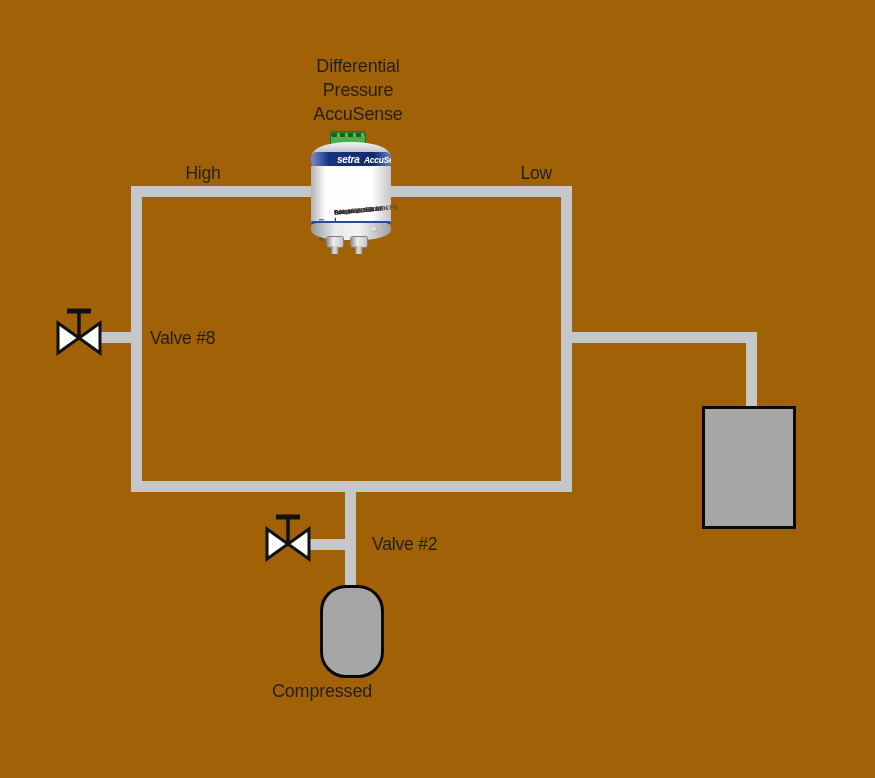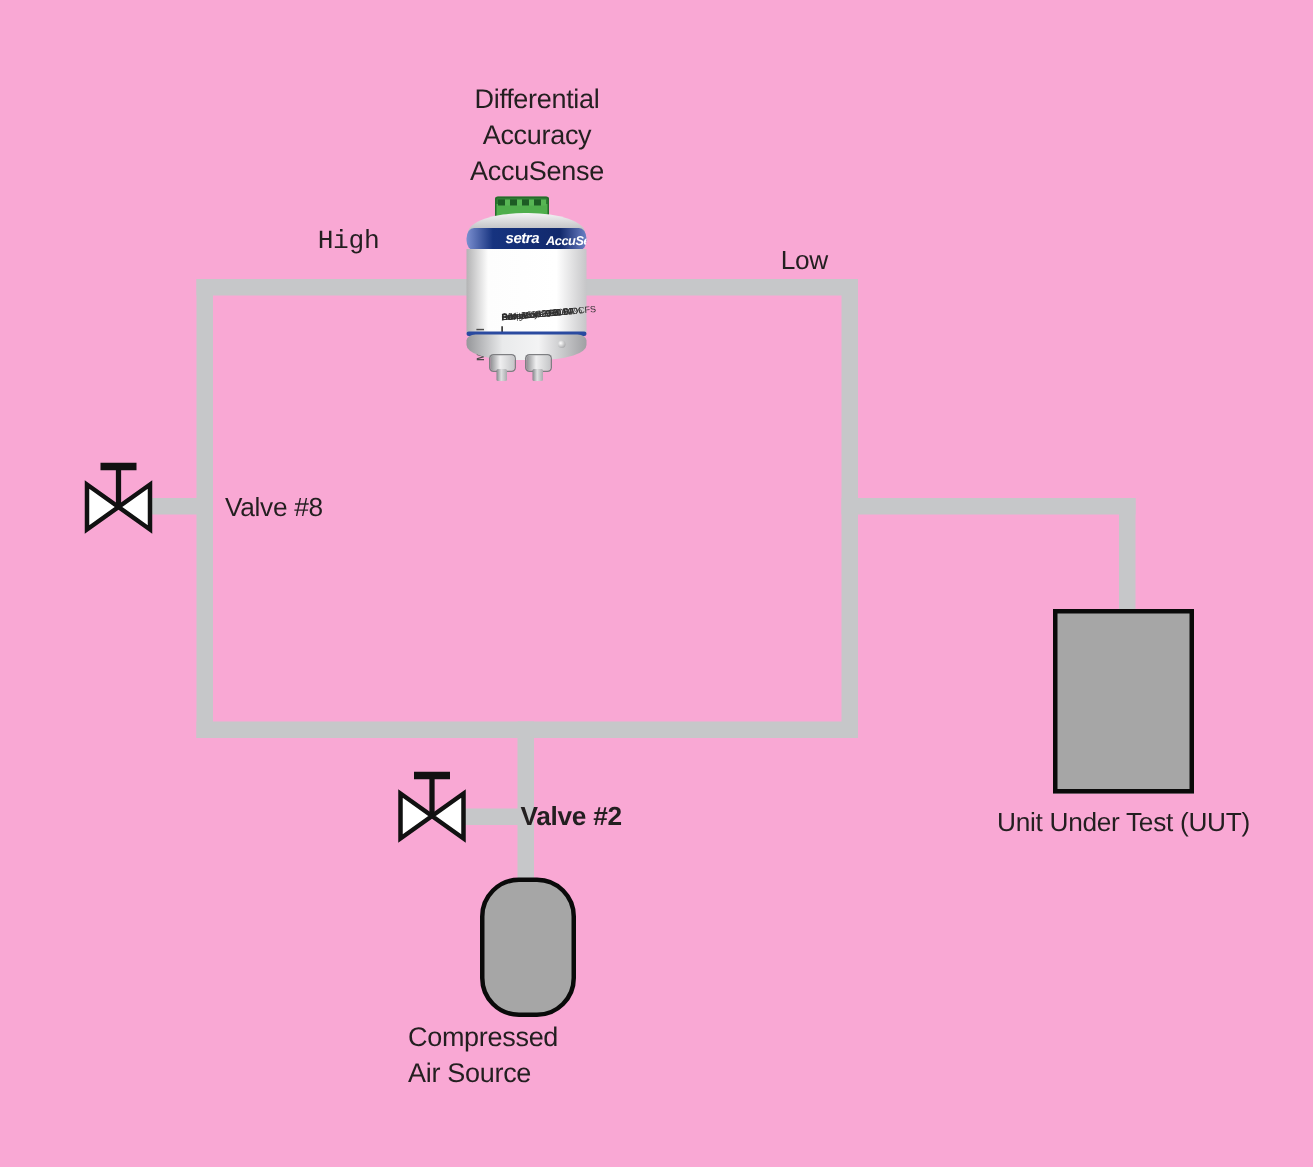--- a/index.html
+++ b/index.html
@@ -1,19 +1,19 @@
 <!DOCTYPE html>
 <html style="--pipe: #c6c7c9; --box_fill: #a6a6a6; --box_border: #0a0a0a; --ink: #231f20; --valve: #111111; --band_blue: #16337f; --connector_green: #4fae4c;"><head>
 <meta charset="utf-8">
 <style>
   html,body{margin:0;padding:0;background:#fff;}
   #stage{
     position:relative;
     width:875px;height:778px;
-    background:#f9a8d4;
+    background:#a16207;
     font-family:"Liberation Sans",sans-serif;
     color:var(--ink,#231f20);
     overflow:hidden;
   }
   
   .pipe{position:absolute;background:var(--pipe,#c6c7c9);z-index:1;}
   .pipe-top    {left:131px;top:186px;width:441px;height:11px;}
   .pipe-left   {left:131px;top:186px;width:11px;height:306px;}
   .pipe-bottom {left:131px;top:481px;width:441px;height:11px;}
   .pipe-right  {left:561px;top:186px;width:11px;height:306px;}
@@ -22,24 +22,24 @@
   .pipe-air-drop{left:345px;top:481px;width:11px;height:107px;}
   .pipe-v1-stub{left:99px;top:332px;width:33px;height:11px;}
   .pipe-v2-stub{left:306px;top:539px;width:40px;height:11px;}
   
   .diagram-label{
     position:absolute;z-index:3;
     font-size:17.5px;line-height:22px;letter-spacing:-0.2px;
     color:var(--ink,#231f20);white-space:nowrap;
   }
   .lbl-title{left:278px;top:54px;width:160px;text-align:center;font-size:18px;line-height:24px;}
-  .lbl-high {left:153px;top:150px;width:100px;text-align:right;font-family:Liberation Mono, monospace;}
+  .lbl-high {left:153px;top:162px;width:100px;text-align:center;}
   .lbl-low  {left:452px;top:162px;width:100px;text-align:right;}
   .lbl-v1   {left:150px;top:327px;}
-  .lbl-v2   {left:347px;top:533px;font-weight:bold;}
+  .lbl-v2   {left:372px;top:533px;}
   .lbl-uut  {left:649px;top:537px;width:200px;text-align:center;}
   .lbl-air  {left:272px;top:679px;width:160px;text-align:left;font-size:18px;line-height:24px;}
   
   .valve-svg{position:absolute;z-index:3;color:var(--valve,#111);}
   .valve1{left:55px;top:304px;}
   .valve2{left:264px;top:510px;}
   
   .gray-box{
     position:absolute;z-index:2;box-sizing:border-box;
     background:var(--box_fill,#a6a6a6);
@@ -94,21 +94,21 @@
   <div class="pipe pipe-bottom"></div>
   <div class="pipe pipe-right"></div>
   <div class="pipe pipe-branch"></div>
   <div class="pipe pipe-uut-drop"></div>
   <div class="pipe pipe-air-drop"></div>
   <div class="pipe pipe-v1-stub"></div>
   <div class="pipe pipe-v2-stub"></div>
 
   <div class="diagram-label lbl-title">
     <div>Differential</div>
-    <div>Accuracy</div>
+    <div>Pressure</div>
     <div>AccuSense</div>
   </div>
 
   <div class="diagram-label lbl-high">High</div>
   <div class="diagram-label lbl-low">Low</div>
 
   <svg class="valve-svg valve1" width="48" height="52" viewBox="0 0 48 52">
     <line x1="24" y1="34" x2="24" y2="8" stroke="currentColor" stroke-width="3.5"></line>
     <line x1="12" y1="7" x2="36" y2="7" stroke="currentColor" stroke-width="5"></line>
     <polygon points="3,19 3,49 24,34" fill="#ffffff" stroke="currentColor" stroke-width="3"></polygon>
@@ -118,26 +118,24 @@
 
   <svg class="valve-svg valve2" width="48" height="52" viewBox="0 0 48 52">
     <line x1="24" y1="34" x2="24" y2="8" stroke="currentColor" stroke-width="3.5"></line>
     <line x1="12" y1="7" x2="36" y2="7" stroke="currentColor" stroke-width="5"></line>
     <polygon points="3,19 3,49 24,34" fill="#ffffff" stroke="currentColor" stroke-width="3"></polygon>
     <polygon points="45,19 45,49 24,34" fill="#ffffff" stroke="currentColor" stroke-width="3"></polygon>
   </svg>
   <div class="diagram-label lbl-v2">Valve #2</div>
 
   <div class="gray-box uut-box"></div>
-  <div class="diagram-label lbl-uut">Unit Under Test (UUT)</div>
 
   <div class="gray-box air-box"></div>
   <div class="diagram-label lbl-air">
     <div>Compressed</div>
-    <div>Air Source</div>
   </div>
 
   <div class="xdcr">
     <div class="x-conn"></div>
     <div class="x-cap"></div>
     <div class="x-band">
       <span class="brand">setra</span>
       <span class="product">AccuSense</span>
     </div>
     <div class="x-body">

